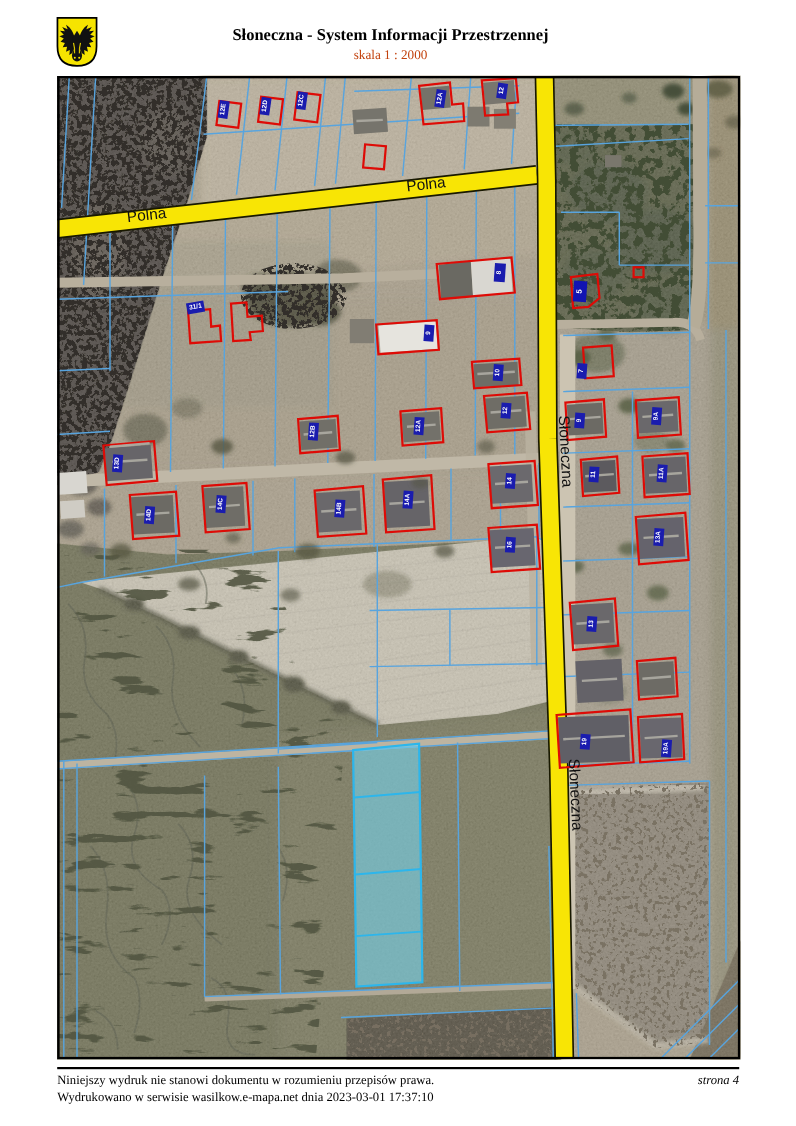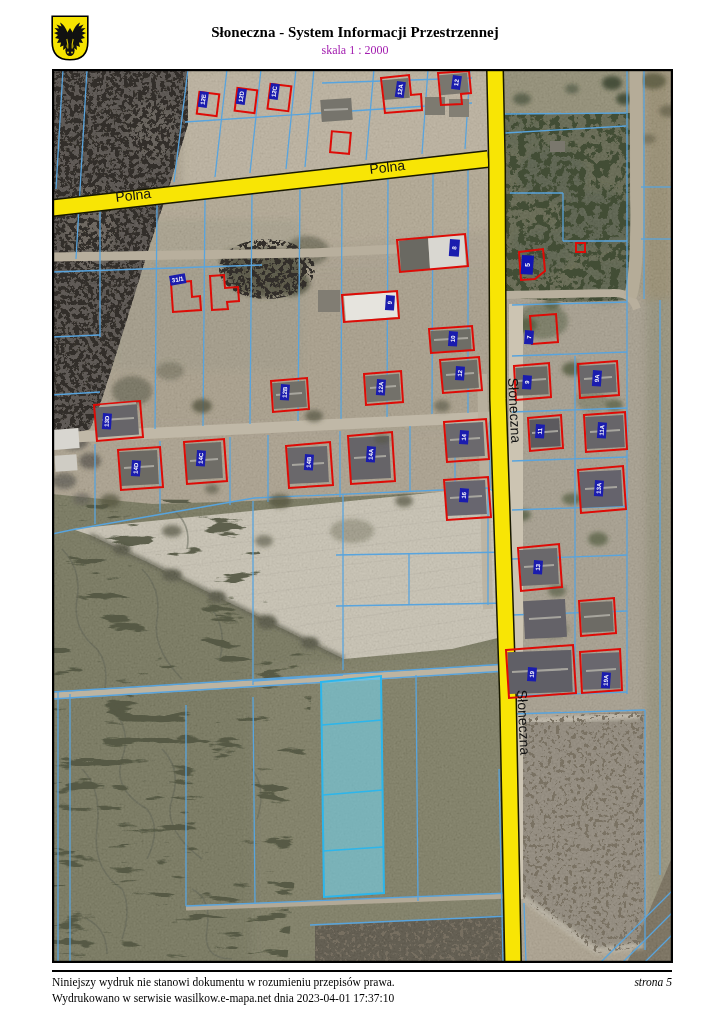--- a/index.html
+++ b/index.html
@@ -1,19 +1,19 @@
 <!DOCTYPE html>
 <html><head>
 <meta charset="utf-8">
 <style>
 html,body{margin:0;padding:0;background:#ffffff;}
 body{width:724px;height:1024px;position:relative;font-family:"Liberation Serif",serif;overflow:hidden;}
 .abs{position:absolute;}
 #title{left:0;top:24px;width:710px;text-align:center;font-weight:bold;font-size:15px;color:#000;}
-#scale{left:0;top:43px;width:710px;text-align:center;font-size:12px;color:#a21caf;}
+#scale{left:0;top:43px;width:710px;text-align:center;font-size:12px;color:#c2410c;}
 #rule{left:52px;top:970px;width:620px;height:2px;background:#000;}
 #f1{left:52px;top:976px;font-size:11.5px;color:#000;}
 #f2{left:52px;top:992px;font-size:11.5px;color:#000;}
 #pg{right:52px;top:976px;font-size:11.5px;font-style:italic;color:#000;}
 #mapwrap{left:52px;top:69px;width:621px;height:894px;}
 </style>
 </head>
 <body>
 
 <svg class="abs" style="left:51px;top:15px" width="38" height="46" viewBox="0 0 38 46">
@@ -664,15 +664,15 @@
 <text x="465" y="621" font-family="Liberation Sans, sans-serif" font-size="14" fill="#111" transform="rotate(87 465 621)">Słoneczna</text>
 
 <rect x="1" y="1" width="619" height="892" fill="none" stroke="#000" stroke-width="2.4"></rect>
 </svg>
 </div>
 
 <div id="rule" class="abs"></div>
 
 <div id="f1" class="abs">Niniejszy wydruk nie stanowi dokumentu w rozumieniu przepisów prawa.</div>
 
-<div id="f2" class="abs">Wydrukowano w serwisie wasilkow.e-mapa.net dnia 2023-04-01 17:37:10</div>
-
-<div id="pg" class="abs">strona 5</div>
+<div id="f2" class="abs">Wydrukowano w serwisie wasilkow.e-mapa.net dnia 2023-03-01 17:37:10</div>
+
+<div id="pg" class="abs">strona 4</div>
 
 </body></html>

